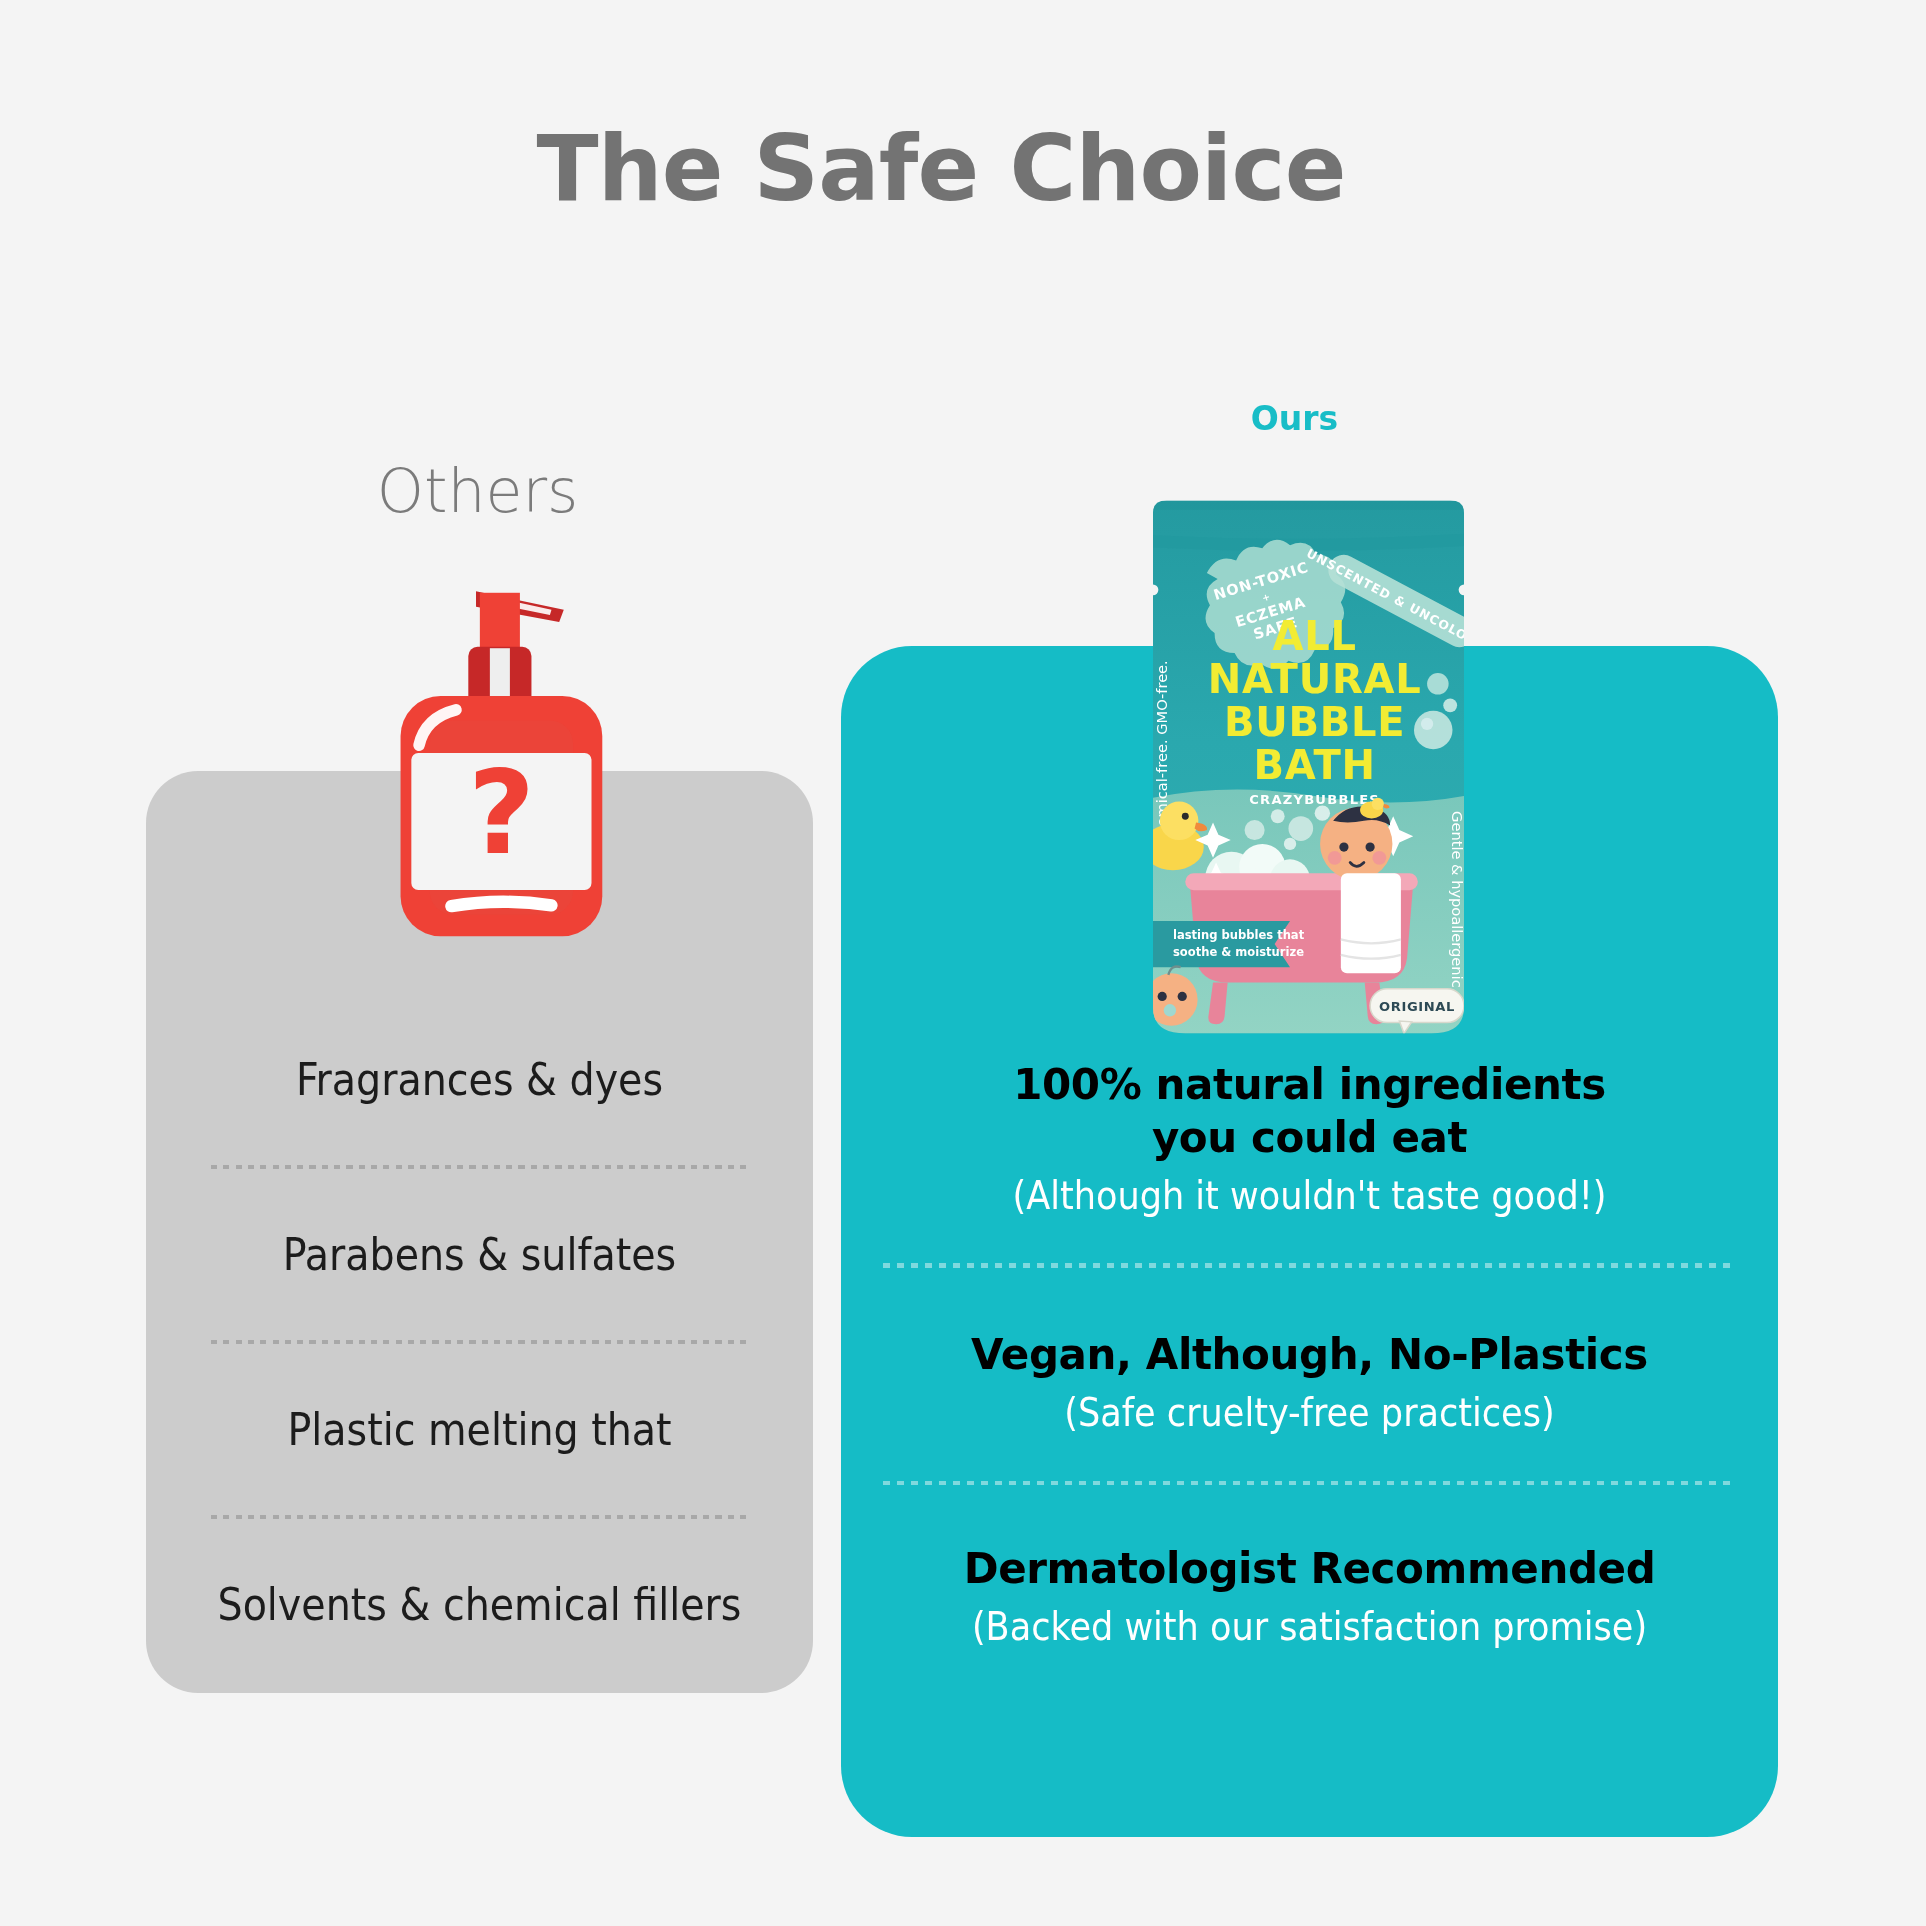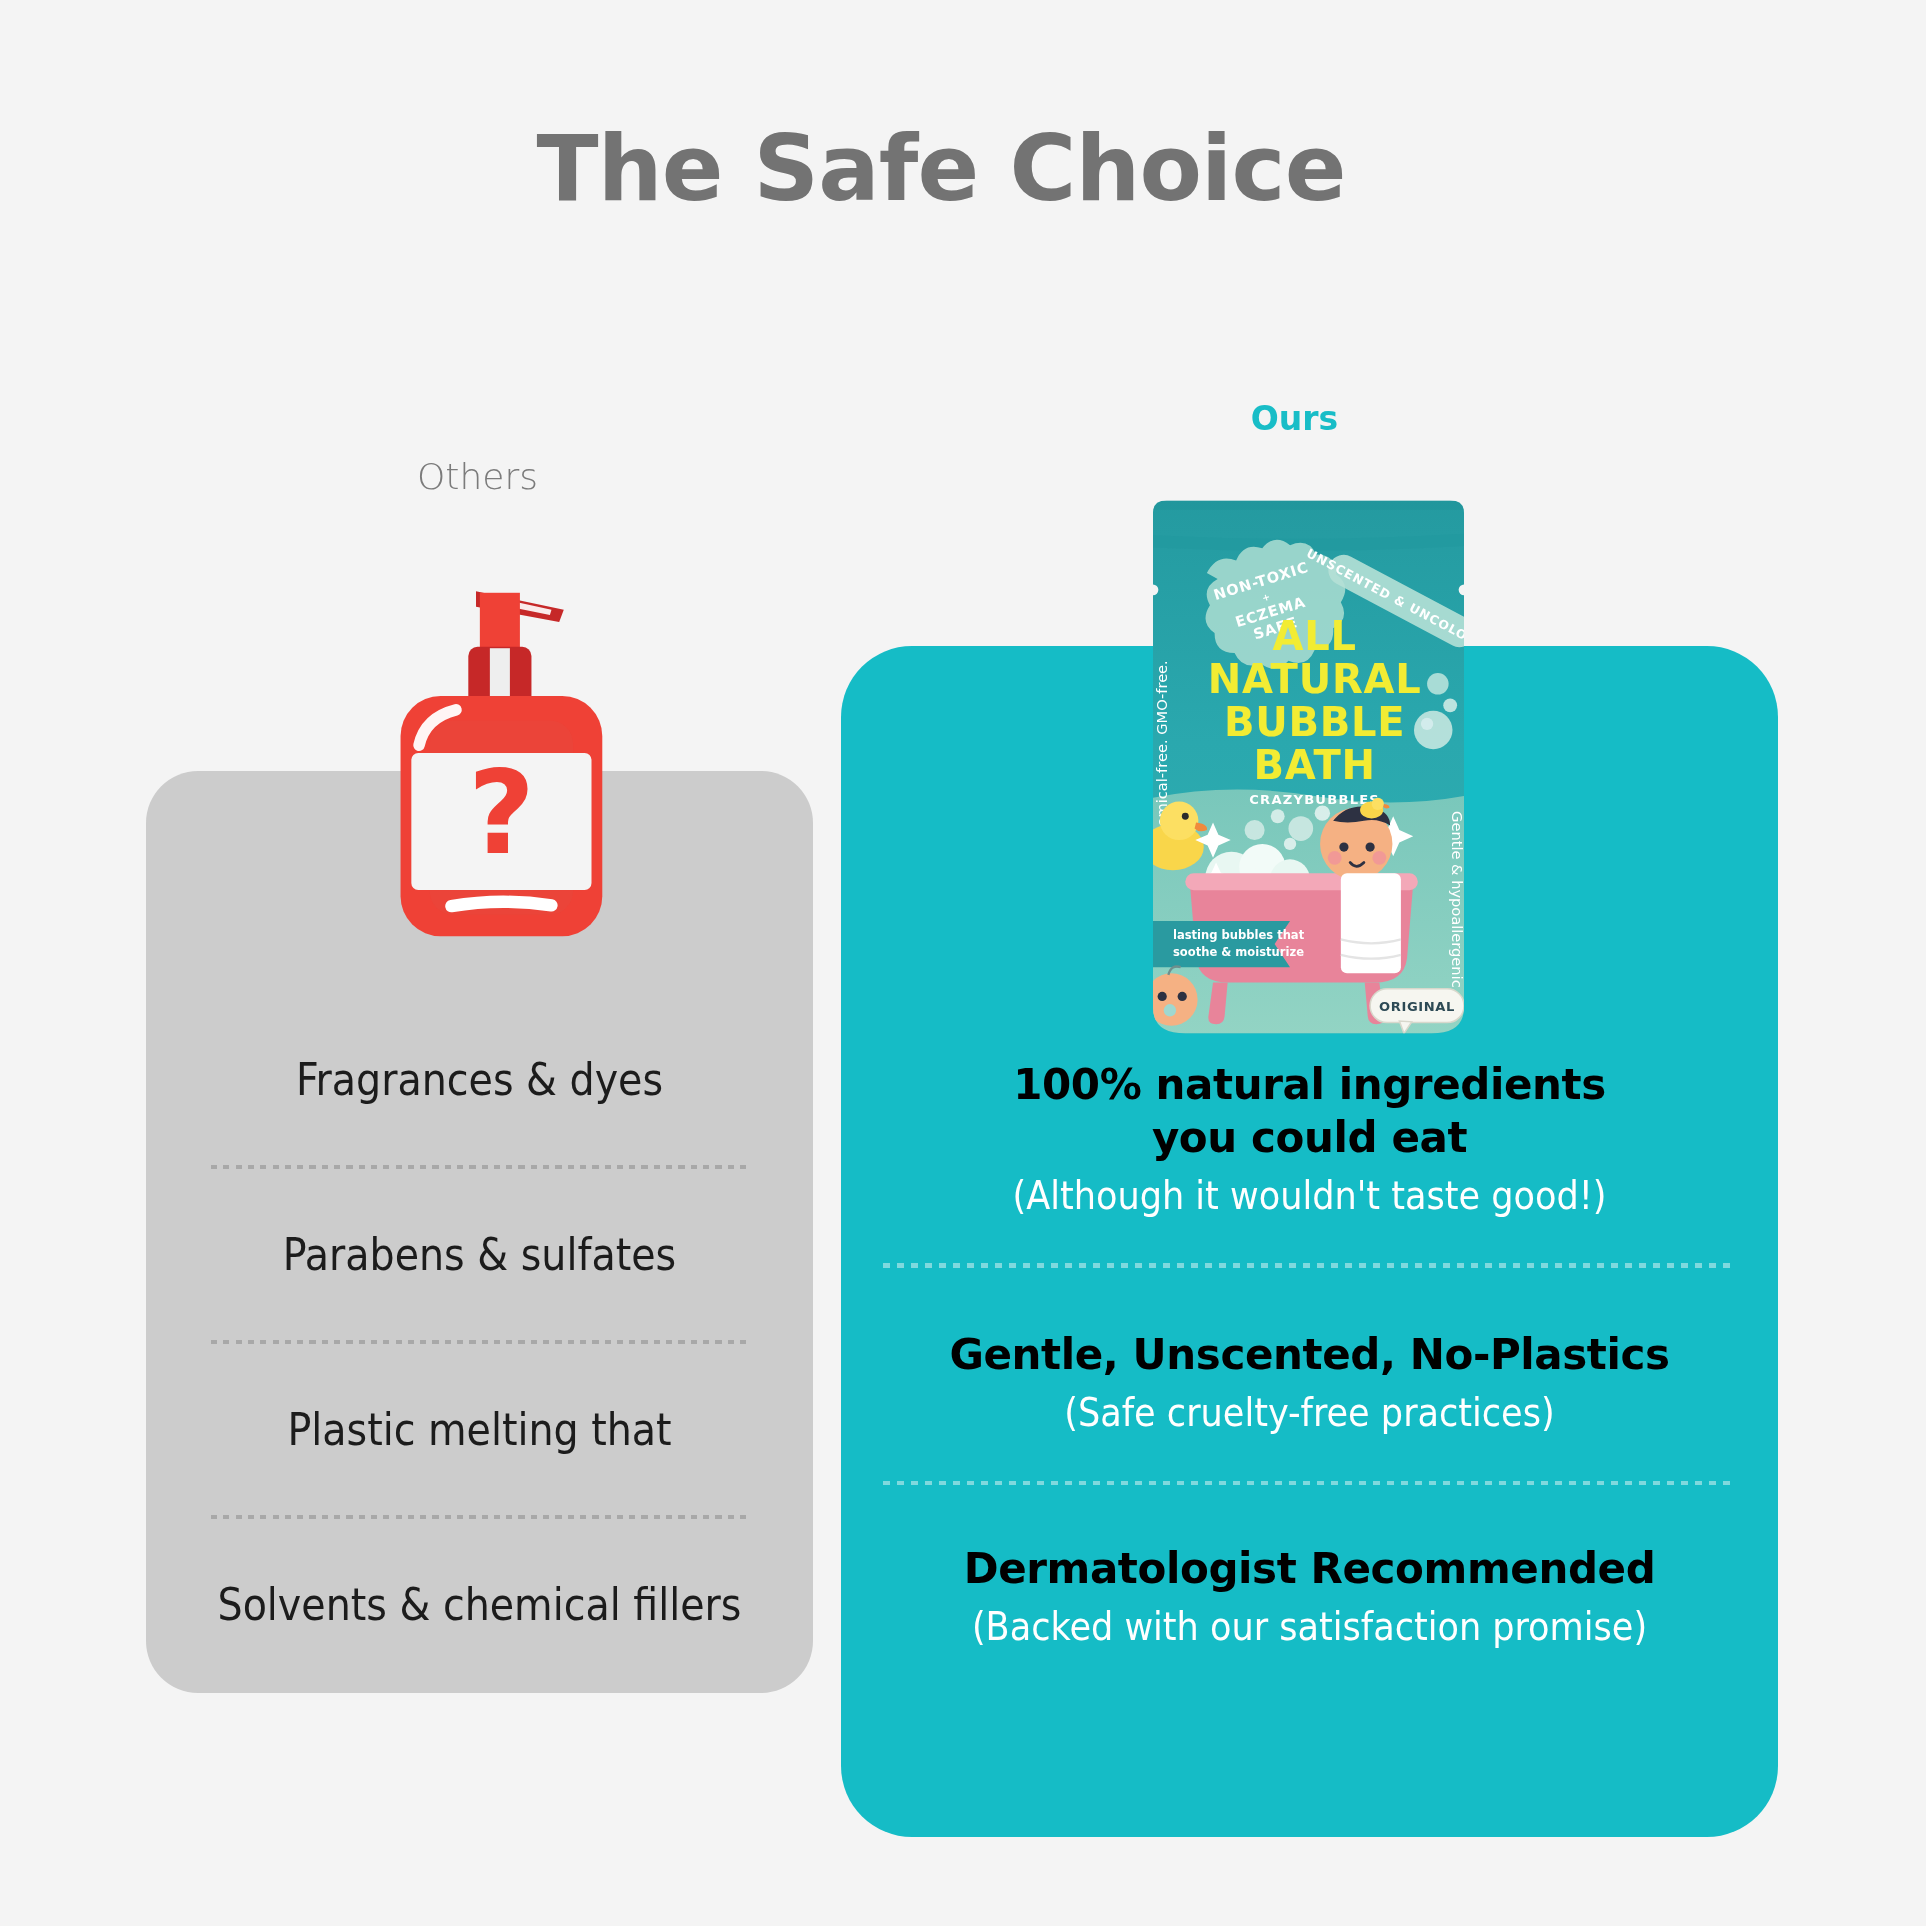--- a/index.html
+++ b/index.html
@@ -19,21 +19,21 @@
     font-weight:bold;
     font-size:91px;
     letter-spacing:-0.8px;
     color:#737373;
   }
 
   
   #others-heading {
     position:absolute; top:456px; left:339px; width:277px;
     text-align:center;
-    font-size:36px;
+    font-size:60px;
     font-weight:300;
     color:#7b7b7b;
     font-family:"DejaVu Sans", sans-serif;
   }
   #ours-heading {
     position:absolute; top:399px; left:1156px; width:277px;
     text-align:center;
     font-size:33px;
     font-weight:bold;
     color:#18bdc7;
@@ -332,21 +332,21 @@
   <div class="ours-block">
     <div class="ours-title">100% natural ingredients</div>
     <div class="ours-title">you could eat</div>
     <div class="ours-sub">(Although it wouldn't taste good!)</div>
   </div>
 
   <div class="dotted-sep-teal"></div>
   <div class="spacer-1"></div>
 
   <div class="ours-block">
-    <div class="ours-title">Gentle, Unscented, No-Plastics</div>
+    <div class="ours-title">Vegan, Although, No-Plastics</div>
     <div class="ours-sub">(Safe cruelty-free practices)</div>
   </div>
 
   <div class="dotted-sep-teal"></div>
   <div class="spacer-2"></div>
 
   <div class="ours-block">
     <div class="ours-title">Dermatologist Recommended</div>
     <div class="ours-sub">(Backed with our satisfaction promise)</div>
   </div>

